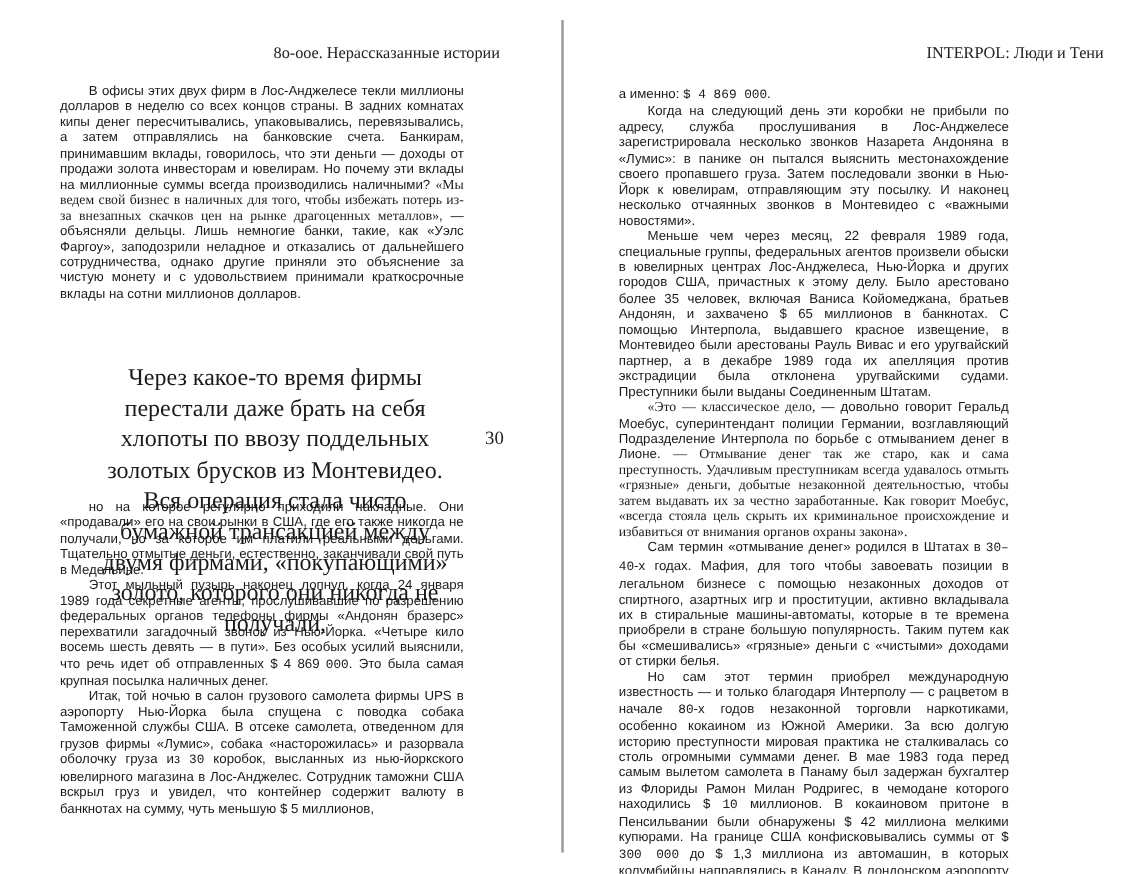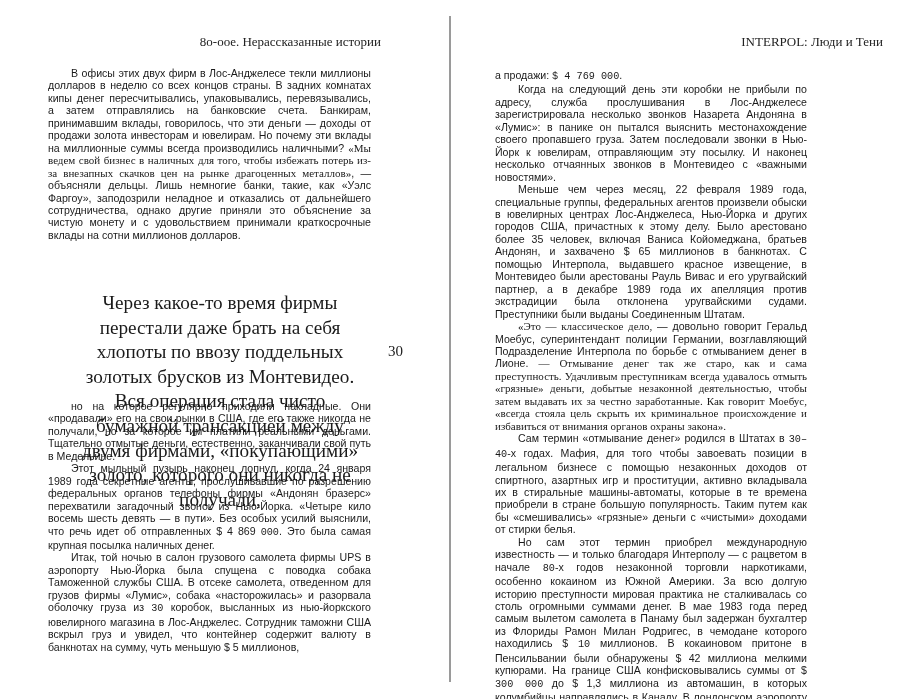--- a/index.html
+++ b/index.html
@@ -2,21 +2,21 @@
 <html><head>
 <meta charset="utf-8">
 <style>
   html, body { margin: 0; padding: 0; background: #ffffff; }
   body { width: 900px; height: 699px; position: relative; overflow: hidden; color: #1a1a1a; }
   .page { position: absolute; top: 0; height: 699px; }
   .page-left { left: 0; width: 450px; }
   .page-right { left: 450px; width: 500px; }
   .divider { position: absolute; left: 449px; top: 16px; width: 2px; height: 666px; background: #9a9a9a; }
   .running-head { position: absolute; top: 34px; font-family: "Liberation Serif", "DejaVu Serif", serif; font-size: 13px; color: #222; white-space: nowrap; }
-  .page-left .running-head { right: 69px; padding-left: 28px; }
+  .page-left .running-head { right: 50px; padding-left: 28px; }
   .page-right .running-head { right: 67px; }
   .page-number { position: absolute; top: 343px; font-family: "Liberation Serif", "DejaVu Serif", serif; font-size: 15px; color: #222; }
   .page-left .page-number { left: 388px; }
   .body-text { position: absolute; font-family: "Liberation Sans", "DejaVu Sans", sans-serif; font-size: 10.6px; line-height: 12.45px; color: #1a1a1a; text-align: justify; }
   .page-left .body-text.block1 { left: 48px; top: 67px; width: 323px; }
   .page-left .body-text.block2 { left: 48px; top: 400px; width: 323px; }
   .page-right .body-text.block1 { left: 45px; top: 69px; width: 312px; }
   .body-text p { margin: 0; text-indent: 23px; }
   .body-text p.noindent { text-indent: 0; }
   .serif-inline { font-family: "Liberation Serif", "DejaVu Serif", serif; font-size: 11px; }
@@ -38,21 +38,21 @@
       <p><span class="">Этот мыльный пузырь наконец лопнул, когда 24 января 1989 года секретные агенты, прослушивавшие по разрешению федеральных органов телефоны фирмы «Андонян бразерс» перехватили загадочный звонок из Нью-Йорка. «Четыре кило восемь шесть девять — в пути». Без особых усилий выяснили, что речь идет об отправленных $ 4 869 </span><span class="mono">000</span><span class="">. Это была самая крупная посылка наличных денег.</span></p>
       <p><span class="">Итак, той ночью в салон грузового самолета фирмы UPS в аэропорту Нью-Йорка была спущена с поводка собака Таможенной службы США. В отсеке самолета, отведенном для грузов фирмы «Лумис», собака «насторожилась» и разорвала оболочку груза из </span><span class="mono">30</span><span class=""> коробок, высланных из нью-йоркского ювелирного магазина в Лос-Анджелес. Сотрудник таможни США вскрыл груз и увидел, что контейнер содержит валюту в банкнотах на сумму, чуть меньшую $ 5 миллионов,</span></p>
     </div>
 </div>
 
 <div class="divider"></div>
 
 <div class="page page-right">
   <div class="running-head">INTERPOL: Люди и Тени</div>
   <div class="body-text block1">
-      <p class="noindent"><span class="">а продажи: </span><span class="mono">$ 4 769 000</span><span class="">.</span></p>
+      <p class="noindent"><span class="">а именно: </span><span class="mono">$ 4 869 000</span><span class="">.</span></p>
       <p><span class="">Когда на следующий день эти коробки не прибыли по адресу, служба прослушивания в Лос-Анджелесе зарегистрировала несколько звонков Назарета Андоняна в «Лумис»: в панике он пытался выяснить местонахождение своего пропавшего груза. Затем последовали звонки в Нью-Йорк к ювелирам, отправляющим эту посылку. И наконец несколько отчаянных звонков в Монтевидео с «важными новостями».</span></p>
       <p><span class="">Меньше чем через месяц, 22 февраля 1989 года, специальные группы, федеральных агентов произвели обыски в ювелирных центрах Лос-Анджелеса, Нью-Йорка и других городов США, причастных к этому делу. Было арестовано более 35 человек, включая Ваниса Койомеджана, братьев Андонян, и захвачено $ 65 миллионов в банкнотах. С помощью Интерпола, выдавшего красное извещение, в Монтевидео были арестованы Рауль Вивас и его уругвайский партнер, а в декабре 1989 года их апелляция против экстрадиции была отклонена уругвайскими судами. Преступники были выданы Соединенным Штатам.</span></p>
       <p><span class="serif-inline">«Это — классическое дело,</span><span class=""> — довольно говорит Геральд Моебус, суперинтендант полиции Германии, возглавляющий Подразделение Интерпола по борьбе с отмыванием денег в Лионе. </span><span class="serif-inline">— Отмывание денег так же старо, как и сама преступность. Удачливым преступникам всегда удавалось отмыть «грязные» деньги, добытые незаконной деятельностью, чтобы затем выдавать их за честно заработанные. Как говорит Моебус, «всегда стояла цель скрыть их криминальное происхождение и избавиться от внимания органов охраны закона».</span></p>
       <p><span class="">Сам термин «отмывание денег» родился в Штатах в </span><span class="mono">30–40</span><span class="">-х годах. Мафия, для того чтобы завоевать позиции в легальном бизнесе с помощью незаконных доходов от спиртного, азартных игр и проституции, активно вкладывала их в стиральные машины-автоматы, которые в те времена приобрели в стране большую популярность. Таким путем как бы «смешивались» «грязные» деньги с «чистыми» доходами от стирки белья.</span></p>
       <p><span class="">Но сам этот термин приобрел международную известность — и только благодаря Интерполу — с рацветом в начале </span><span class="mono">80</span><span class="">-х годов незаконной торговли наркотиками, особенно кокаином из Южной Америки. За всю долгую историю преступности мировая практика не сталкивалась со столь огромными суммами денег. В мае 1983 года перед самым вылетом самолета в Панаму был задержан бухгалтер из Флориды Рамон Милан Родригес, в чемодане которого находились $ </span><span class="mono">10</span><span class=""> миллионов. В кокаиновом притоне в Пенсильвании были обнаружены $ 42 миллиона мелкими купюрами. На границе США конфисковывались суммы от $ </span><span class="mono">300 000</span><span class=""> до $ 1,3 миллиона из автомашин, в которых колумбийцы направлялись в Канаду. В лондонском аэропорту Хитроу офицеры таможни,</span></p>
     </div>
 
 </div>
 
 </body></html>

